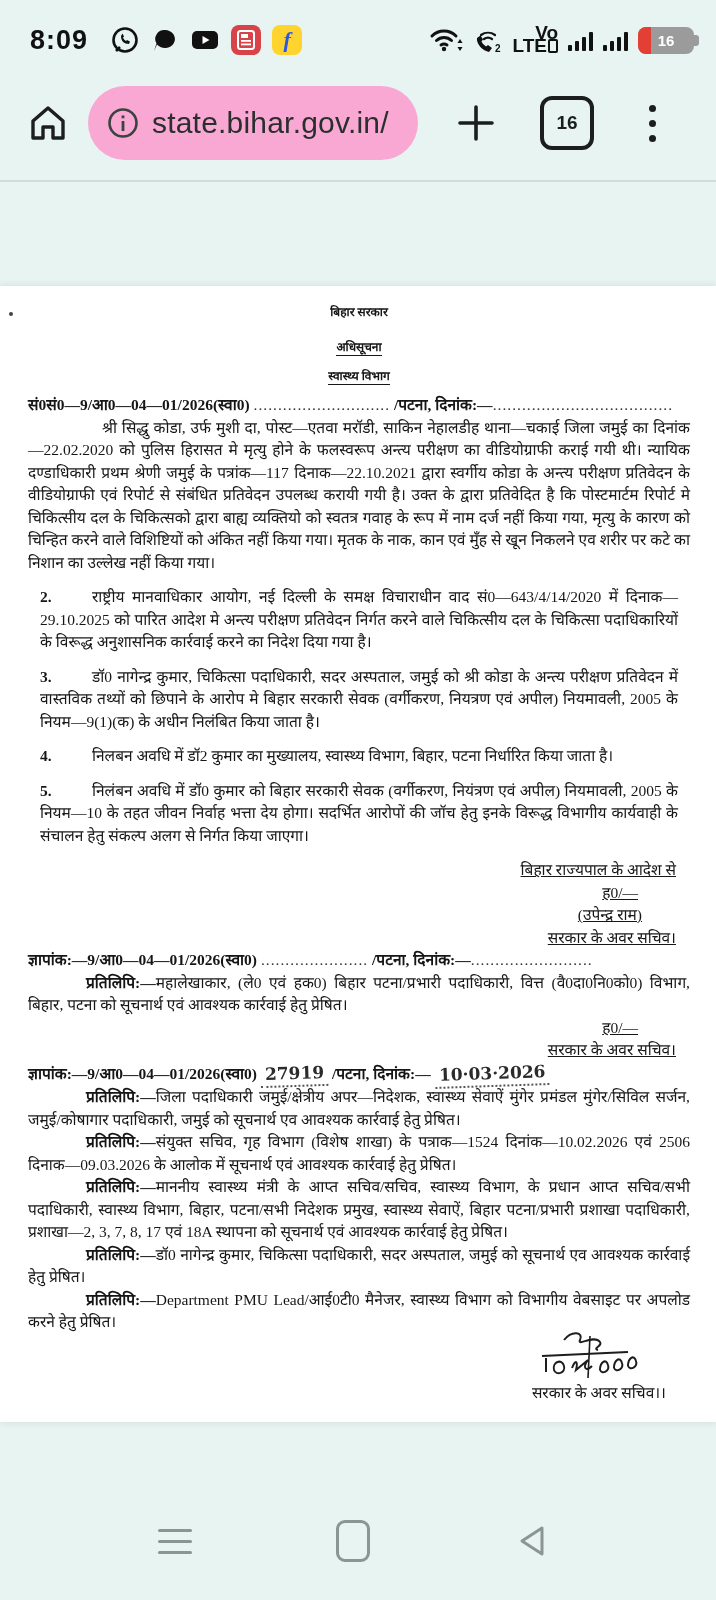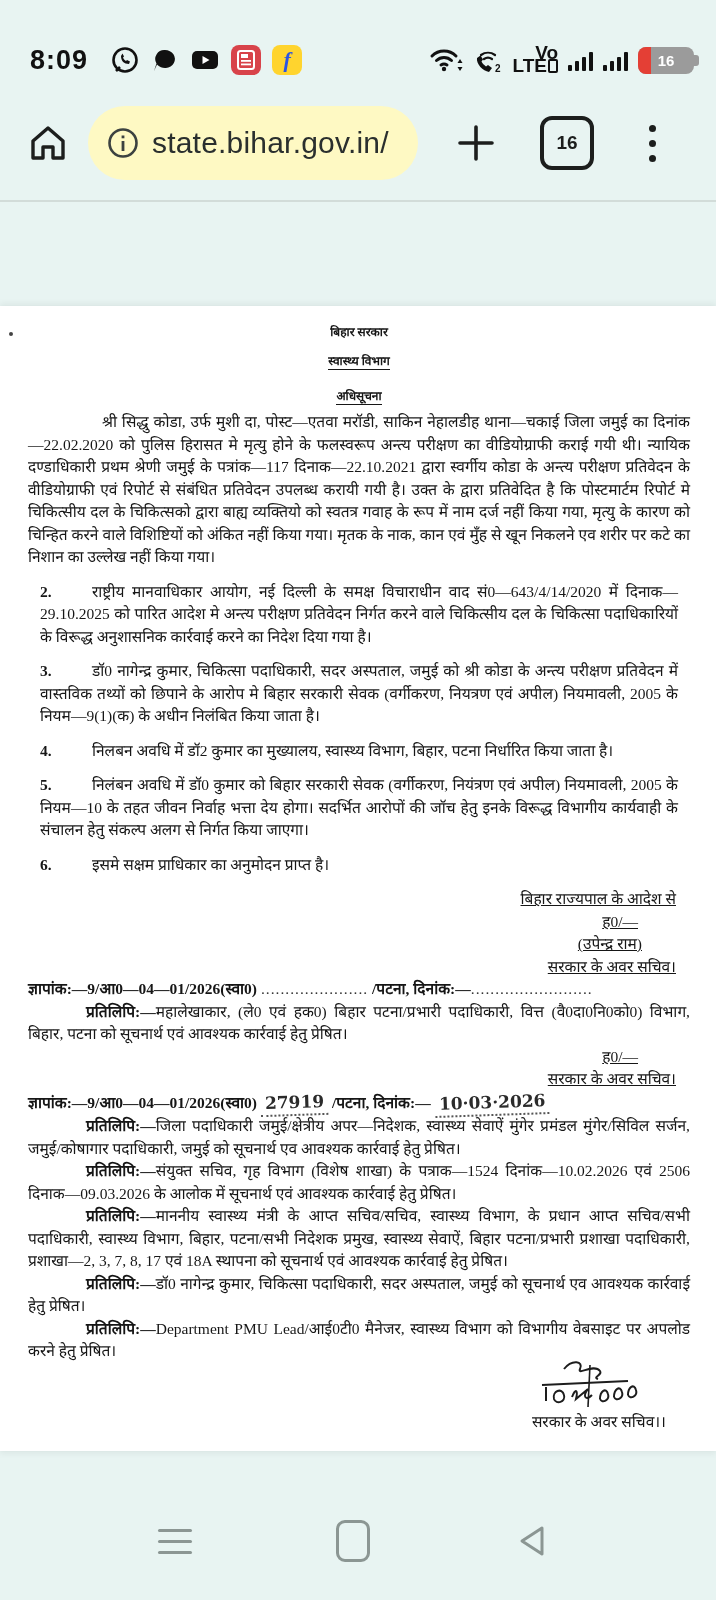--- a/index.html
+++ b/index.html
@@ -10,21 +10,20 @@
     color:#111;
     overflow:hidden;
     position:relative;
   }
   
   .status-bar{
     height:66px;
     display:flex;align-items:center;
     padding:14px 22px 0 30px;
     box-sizing:border-box;
-    margin-top:20px;
   }
   .sb-time{font-size:27px;font-weight:bold;color:#111;letter-spacing:1px;}
   .sb-apps{display:flex;align-items:center;gap:11px;margin-left:22px;}
   .sb-right{margin-left:auto;display:flex;align-items:center;gap:10px;}
   .app-chip{width:30px;height:30px;border-radius:8px;display:flex;align-items:center;justify-content:center;}
   .volte{display:flex;flex-direction:column;line-height:12px;font-weight:bold;font-size:19px;color:#111;align-items:flex-end;}
   .volte .l2{display:flex;align-items:center;gap:1px;}
   .volte .meter{width:6px;height:10px;border:2px solid #111;border-radius:2px;display:inline-block;}
   .sigbars{display:flex;align-items:flex-end;gap:3px;height:22px;}
   .sigbars i{display:block;width:4px;background:#111;border-radius:1px;}
@@ -37,21 +36,21 @@
     height:116px;
     display:flex;align-items:center;
     padding:0 26px 0 26px;
     box-sizing:border-box;
     border-bottom:2px solid #d2dcd9;
   }
   .home-btn{width:44px;height:44px;display:flex;align-items:center;justify-content:center;flex:0 0 auto;}
   .omnibox{
     margin-left:18px;
     width:330px;height:74px;
-    background:#fef9c3;
+    background:#f9a8d4;
     border-radius:37px;
     display:flex;align-items:center;
     padding:0 10px 0 18px;
     box-sizing:border-box;
     overflow:hidden;
     flex:0 0 auto;
   }
   .omnibox .url{
     margin-left:12px;
     font-size:30px;color:#2a2f2e;
@@ -231,31 +230,35 @@
       <i></i>
   </span>
 </div>
 
 <div class="gap-top"></div>
 
 <div class="document">
   <span class="margin-dot"></span>
 
   <div class="doc-title">बिहार सरकार</div>
+  <div class="doc-title u" style="margin-top:6px;"><span>अधिसूचना</span></div>
   <div class="doc-title u"><span>स्वास्थ्य विभाग</span></div>
-  <div class="doc-title u" style="margin-top:6px;"><span>अधिसूचना</span></div>
-
+
+  <div class="ref-line">
+    <span>सं0सं0—9/आ0—04—01/2026(स्वा0)</span>
+    <span class="dots">............................</span>
+    <span> </span><span>/पटना, दिनांक:—</span><span class="dots">.....................................</span>
+  </div>
 
   <p class="para first">श्री सिद्धु कोडा, उर्फ मुशी दा, पोस्ट—एतवा मरॉडी, साकिन नेहालडीह थाना—चकाई जिला जमुई का दिनांक—22.02.2020 को पुलिस हिरासत मे मृत्यु होने के फलस्वरूप अन्त्य परीक्षण का वीडियोग्राफी कराई गयी थी। न्यायिक दण्डाधिकारी प्रथम श्रेणी जमुई के पत्रांक—117 दिनाक—22.10.2021 द्वारा स्वर्गीय कोडा के अन्त्य परीक्षण प्रतिवेदन के वीडियोग्राफी एवं रिपोर्ट से संबंधित प्रतिवेदन उपलब्ध करायी गयी है। उक्त के द्वारा प्रतिवेदित है कि पोस्टमार्टम रिपोर्ट मे चिकित्सीय दल के चिकित्सको द्वारा बाह्य व्यक्तियो को स्वतत्र गवाह के रूप में नाम दर्ज नहीं किया गया, मृत्यु के कारण को चिन्हित करने वाले विशिष्टियों को अंकित नहीं किया गया। मृतक के नाक, कान एवं मुँह से खून निकलने एव शरीर पर कटे का निशान का उल्लेख नहीं किया गया।</p>
 
   <p class="npara"><span class="num">2.</span><span>राष्ट्रीय मानवाधिकार आयोग, नई दिल्ली के समक्ष विचाराधीन वाद सं0—643/4/14/2020 में दिनाक—29.10.2025 को पारित आदेश मे अन्त्य परीक्षण प्रतिवेदन निर्गत करने वाले चिकित्सीय दल के चिकित्सा पदाधिकारियों के विरूद्ध अनुशासनिक कार्रवाई करने का निदेश दिया गया है।</span></p>
   <p class="npara"><span class="num">3.</span><span>डॉ0 नागेन्द्र कुमार, चिकित्सा पदाधिकारी, सदर अस्पताल, जमुई को श्री कोडा के अन्त्य परीक्षण प्रतिवेदन में वास्तविक तथ्यों को छिपाने के आरोप मे बिहार सरकारी सेवक (वर्गीकरण, नियत्रण एवं अपील) नियमावली, 2005 के नियम—9(1)(क) के अधीन निलंबित किया जाता है।</span></p>
   <p class="npara"><span class="num">4.</span><span>निलबन अवधि में डॉ2 कुमार का मुख्यालय, स्वास्थ्य विभाग, बिहार, पटना निर्धारित किया जाता है।</span></p>
   <p class="npara"><span class="num">5.</span><span>निलंबन अवधि में डॉ0 कुमार को बिहार सरकारी सेवक (वर्गीकरण, नियंत्रण एवं अपील) नियमावली, 2005 के नियम—10 के तहत जीवन निर्वाह भत्ता देय होगा। सदर्भित आरोपों की जॉच हेतु इनके विरूद्ध विभागीय कार्यवाही के संचालन हेतु संकल्प अलग से निर्गत किया जाएगा।</span></p>
-  <p class="npara"><span class="num">6.</span><span>इसमे सक्षम प्राधिकार का अनुमोदन प्राप्त है।</span></p>
 
   <p class="right-line rt-pad20">बिहार राज्यपाल के आदेश से</p>
   <p class="right-line rt-pad60">ह0/—</p>
   <p class="right-line rt-pad50">(उपेन्द्र राम)</p>
   <p class="right-line rt-pad20">सरकार के अवर सचिव।</p>
 
   <div class="memo">
     <span>ज्ञापांक:—9/आ0—04—01/2026(स्वा0)</span>
     <span class="dots" style="font-weight:normal;">......................</span>
     <span> </span><span>/पटना, दिनांक:—</span><span class="dots" style="font-weight:normal;">.........................</span>

